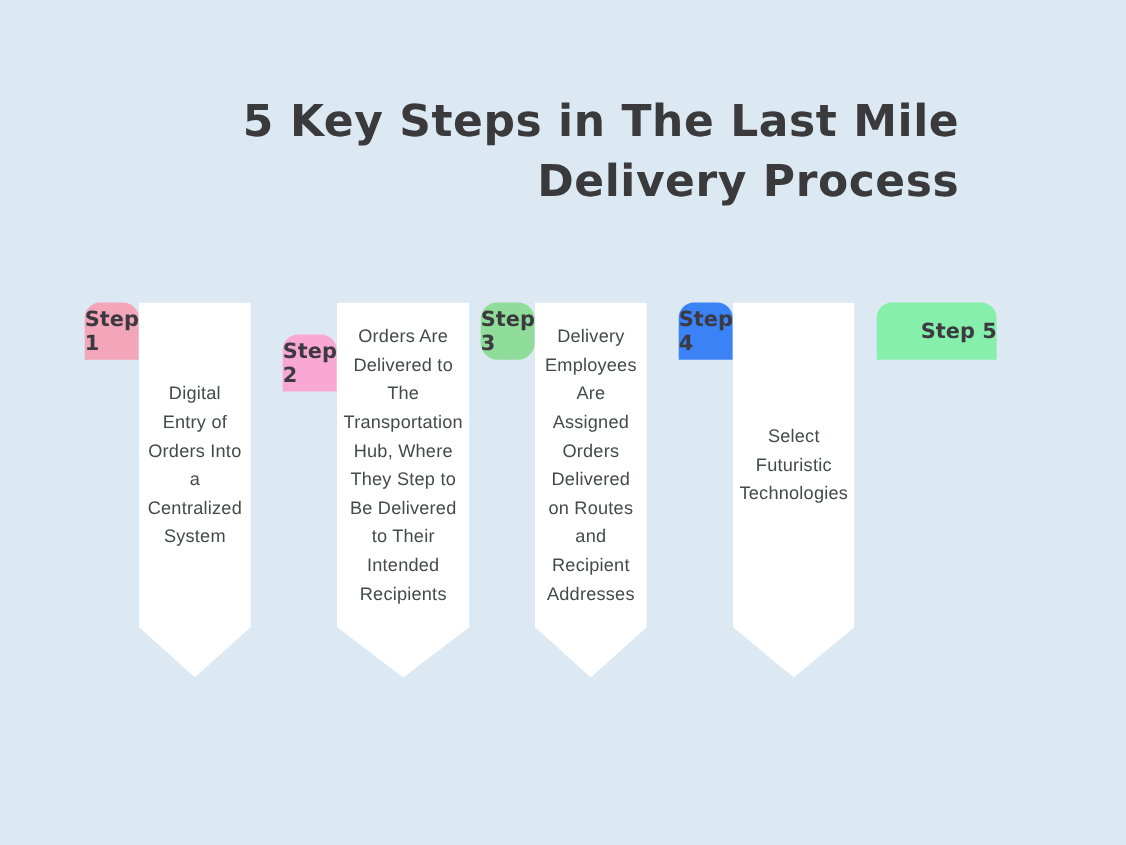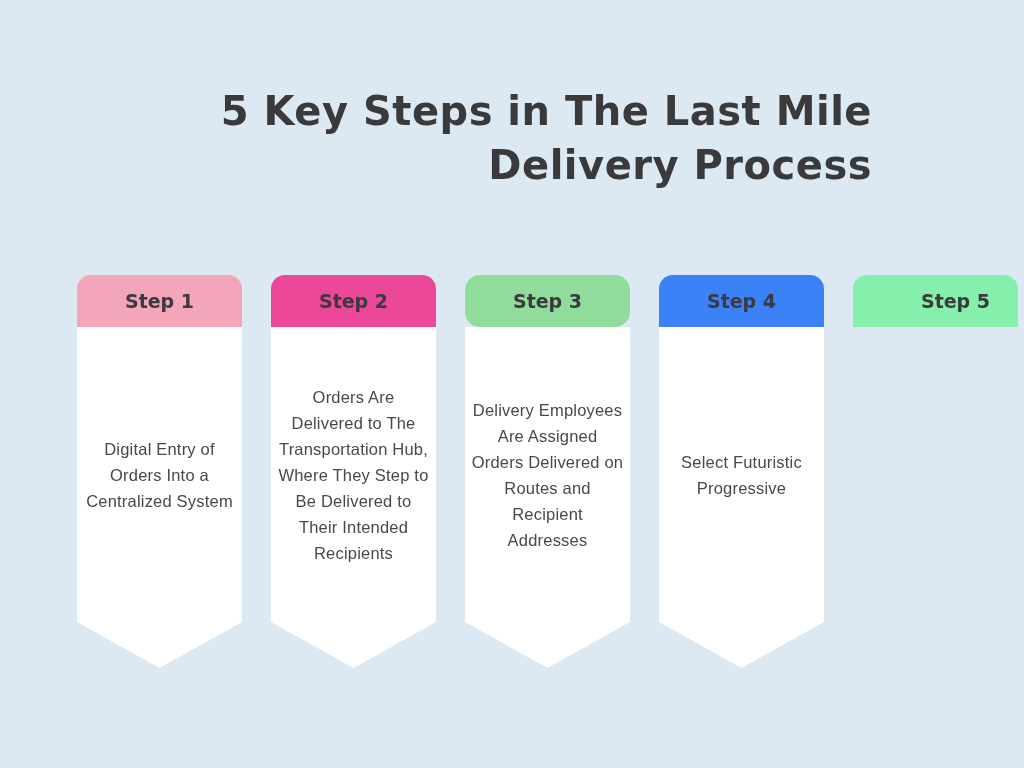--- a/index.html
+++ b/index.html
@@ -34,23 +34,23 @@
 
   .cards {
     position: absolute;
     top: 275px;
     left: 77px;
     display: flex;
     gap: 29px;
   }
 
   .card {
-    width: 165px;
+    width: 151px;
     display: flex;
-    flex-direction: column;
+    flex-direction: row;
   }
 
   .card-header {
     height: 52px;
     border-radius: 14px 14px 0 0;
     display: flex;
     align-items: center;
     justify-content: center;
   }
 
@@ -91,21 +91,21 @@
     <div class="card">
       <div class="card-header" style="background: rgb(243, 165, 186);">
         <span>Step 1</span>
       </div>
       <div class="card-body">
         <p>Digital Entry of Orders Into a Centralized System</p>
       </div>
     </div>
 
     <div class="card">
-      <div class="card-header" style="background: #ec4899;">
+      <div class="card-header" style="background: #f9a8d4; margin-top: 29px;">
         <span>Step 2</span>
       </div>
       <div class="card-body">
         <p>Orders Are Delivered to The Transportation Hub, Where They Step to Be Delivered to Their Intended Recipients</p>
       </div>
     </div>
 
     <div class="card">
       <div class="card-header" style="background: rgb(144, 221, 155); border-radius: 15px;">
         <span>Step 3</span>
@@ -113,21 +113,21 @@
       <div class="card-body">
         <p>Delivery Employees Are Assigned Orders Delivered on Routes and Recipient Addresses</p>
       </div>
     </div>
 
     <div class="card">
       <div class="card-header" style="background: #3b82f6;">
         <span>Step 4</span>
       </div>
       <div class="card-body">
-        <p>Select Futuristic Progressive</p>
+        <p>Select Futuristic Technologies</p>
       </div>
     </div>
 
     <div class="card">
       <div class="card-header" style="background: #86efac; padding-left: 40px;">
         <span>Step 5</span>
       </div>
     </div>
 
   </div>

